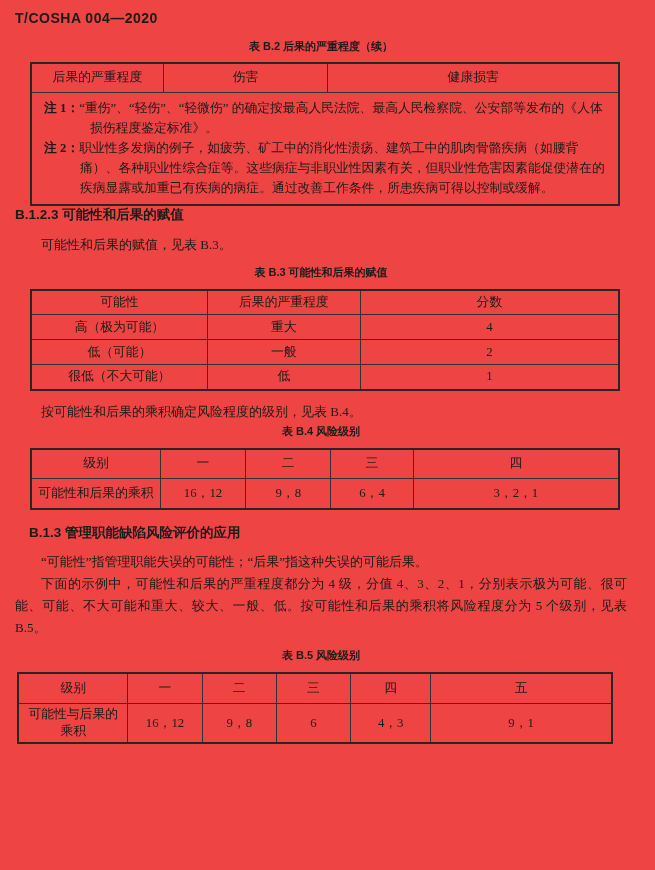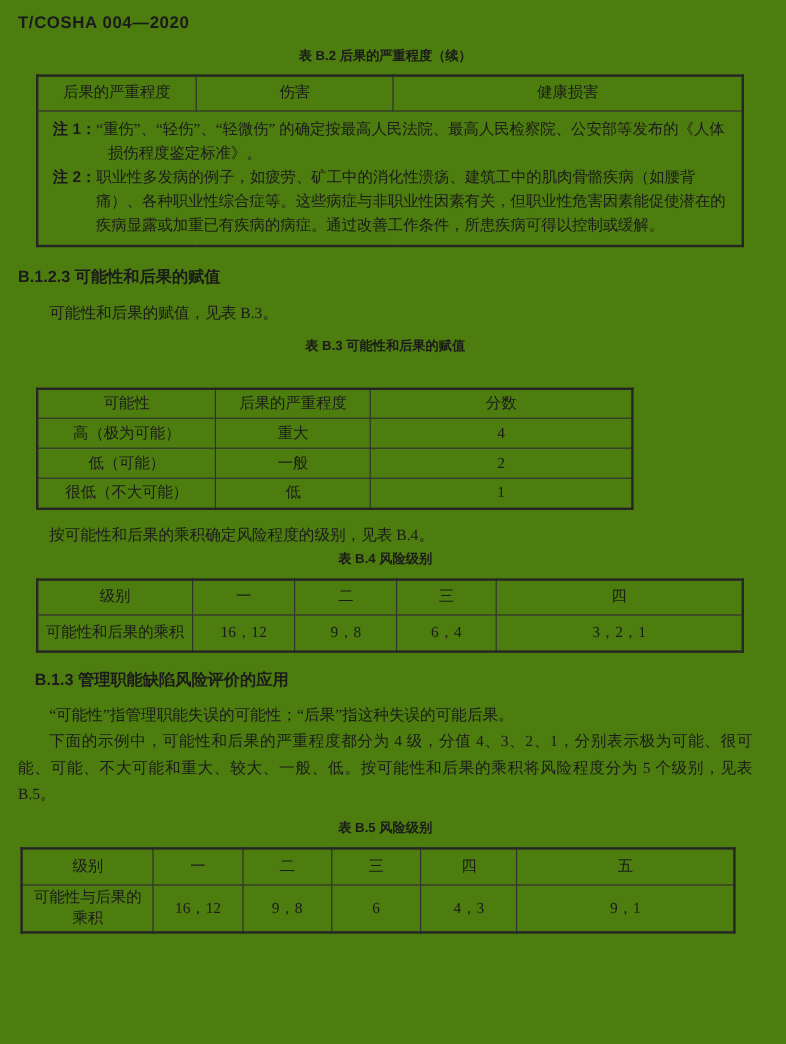--- a/index.html
+++ b/index.html
@@ -1,20 +1,20 @@
 <!DOCTYPE html>
 <html><head>
 <meta charset="utf-8">
 <style>
   * { margin: 0; padding: 0; box-sizing: border-box; }
   html, body { background: #e9e9e9; }
   body { width: 655px; }
   .page {
     width: 655px; height: 870px;
-    background: #4d7c0f;
+    background: #ef4444;
     color: #1b1b1b;
     font-family: "Liberation Serif", "DejaVu Serif", serif;
     font-size: 13px;
     overflow: hidden;
     padding: 10px 28px 0 15px;
   }
   .doc-number {
     font-family: "Liberation Sans", "DejaVu Sans", sans-serif;
     font-weight: bold;
     font-size: 14px;
@@ -42,31 +42,31 @@
   }
   .tbl-b2 { width: 590px; margin: 8px 0 0 15px; }
   .tbl-b2 .hdr td { height: 29px; }
   .tbl-b2 .notes-cell {
     text-align: left;
     padding: 5px 10px 6px 12px;
     line-height: 20px;
   }
   .note { padding-left: 46px; text-indent: -46px; }
   .note2 { padding-left: 36px; text-indent: -36px; }
-  .note-label { font-family: Liberation Sans, sans-serif; font-weight: bold; }
+  .note-label { font-family: Liberation Serif, serif; font-weight: bold; }
   .heading {
     font-family: "Liberation Sans", "DejaVu Sans", sans-serif;
     font-weight: bold;
     font-size: 13.5px;
   }
-  .h-b123 { margin-top: 16px; }
+  .h-b123 { }
   .para { text-indent: 2em; line-height: 22px; }
   .p-b123 { margin-top: 10px; }
   .caption-b3 { margin-top: 9px; }
-  .tbl-b3 { width: 498px; margin: 27px 0 0 15px; }
+  .tbl-b3 { width: 590px; margin: 9px 0 0 15px; }
   .tbl-b3 td { height: 25px; }
   .h-b124 { margin-top: 15px; }
   .p-b124 { margin-top: 10px; }
   .caption-b4 { margin-top: 1px; }
   .tbl-b4 { width: 590px; margin: 9px 0 0 15px; }
   .tbl-b4 td { height: 30px; }
   .h-b13 { margin-top: 14px; margin-left: 14px; }
   .h-b131 { margin-top: 11px; }
   .p-b131a { margin-top: 9px; }
   .p-b131b { text-align: justify; }

